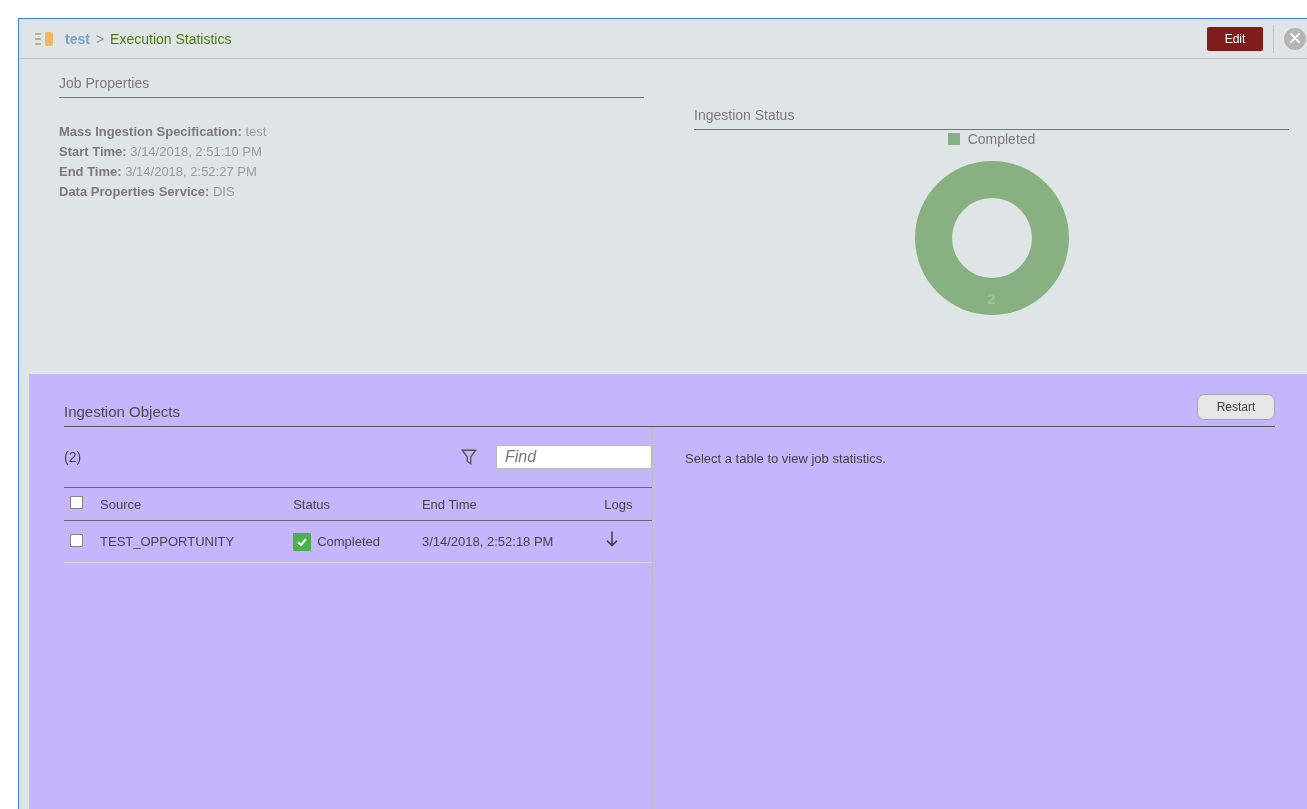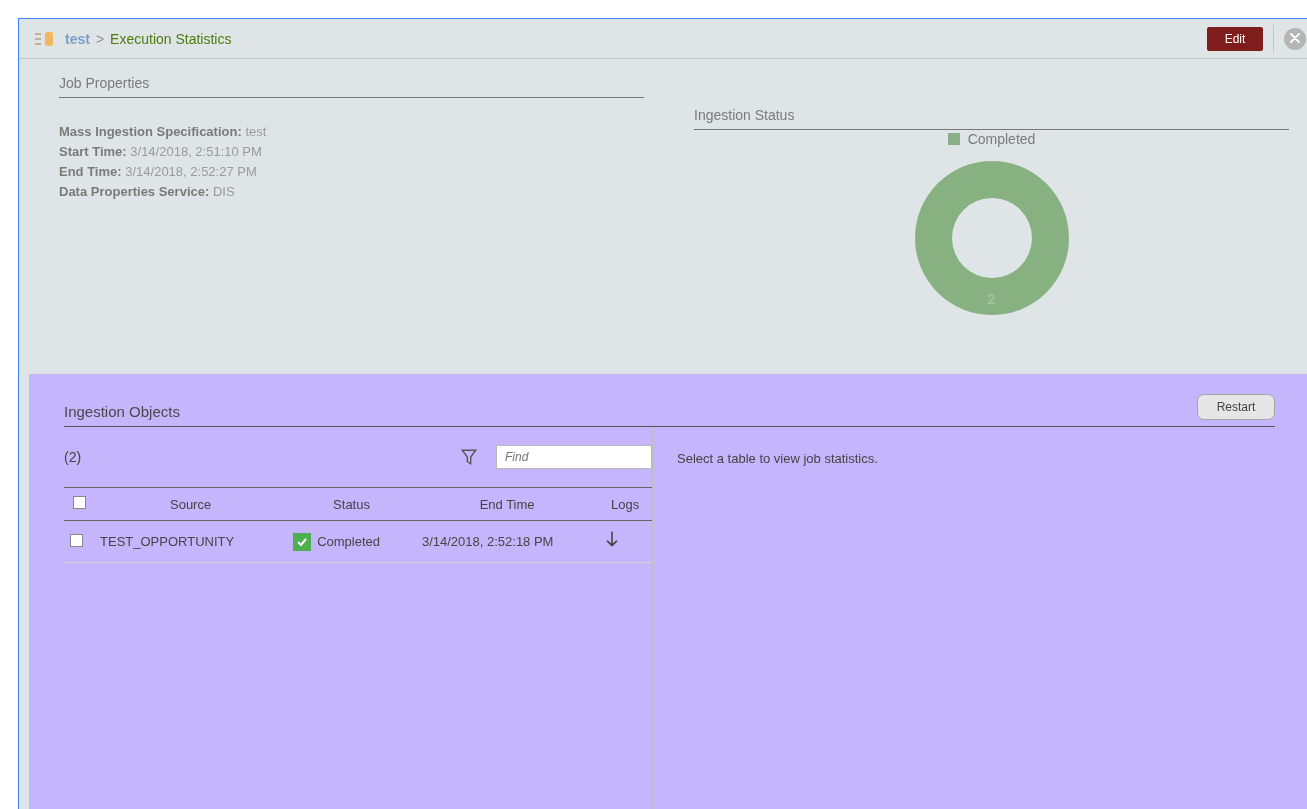--- a/index.html
+++ b/index.html
@@ -33,28 +33,28 @@
   .donut .num { position: absolute; bottom: 8px; left: 50%; transform: translateX(-50%); color: #a7c0a1; font-size: 15px; font-weight: 600; }
   
   .lower { position: absolute; top: 355px; left: 10px; right: 10px; bottom: 10px; background: #c4b5fd; }
   .lower-inner { position: absolute; top: 0; left: 35px; right: 35px; bottom: 0; }
   .objs-head { display: flex; align-items: flex-end; justify-content: space-between; padding-top: 20px; }
   .objs-title { color: #4a4a4a; font-size: 15px; }
   .restart-btn { background: #e6e6e6; border: 1px solid #a5a5a5; color: #444; width: 78px; height: 26px; font-size: 12px; cursor: pointer; border-radius: 7px; }
   .objs-rule { border-top: 1px solid #555; margin-top: 6px; }
   .content-split { display: flex; height: calc(100% - 55px); }
   .left-col { width: 588px; padding-top: 18px; }
-  .right-col { flex: 1; border-left: 1px solid #bdbdbd; padding-top: 24px; padding-left: 24px; color: #444; font-size: 13px; }
+  .right-col { flex: 1; border-left: 1px solid #bdbdbd; padding-top: 24px; padding-left: 32px; color: #444; font-size: 13px; }
   .subbar { display: flex; align-items: center; }
   .count { color: #444; font-size: 14px; }
   .sub-spacer { flex: 1; }
   .funnel { width: 18px; height: 18px; margin-right: 18px; cursor: pointer; }
-  .find-in { border: 1px solid #b9b9b9; height: 24px; width: 156px; padding: 0 8px; font-size: 12px; font-style: italic; color: #888; }
+  .find-in { border: 1px solid #b9b9b9; height: 24px; width: 156px; padding: 0 8px; font-size: 16px; font-style: italic; color: #888; }
   .tbl { width: 100%; margin-top: 18px; border-collapse: collapse; }
-  .tbl th { text-align: center; color: #444; font-size: 13px; font-weight: 400; padding: 8px 6px; border-top: 1px solid #666; border-bottom: 1px solid #666; }
+  .tbl th { text-align: left; color: #444; font-size: 13px; font-weight: 400; padding: 8px 6px; border-top: 1px solid #666; border-bottom: 1px solid #666; }
   .tbl td { padding: 10px 6px; border-bottom: 1px solid #d6d6d6; color: #454545; font-size: 13px; }
   .tbl th:first-child, .tbl td:first-child { width: 28px; }
   .cbx { width: 13px; height: 13px; border: 1px solid #888; display: inline-block; background: #fff; cursor: pointer; }
   .col-src { width: 180px; }
   .col-stat { width: 120px; }
   .col-end { width: 170px; }
   .col-log { width: 50px; }
   .badge { display: inline-flex; align-items: center; gap: 6px; }
   .badge-ico { width: 18px; height: 18px; background: #4caf50; display: flex; align-items: center; justify-content: center; }
   .badge-ico svg { width: 12px; height: 12px; }

